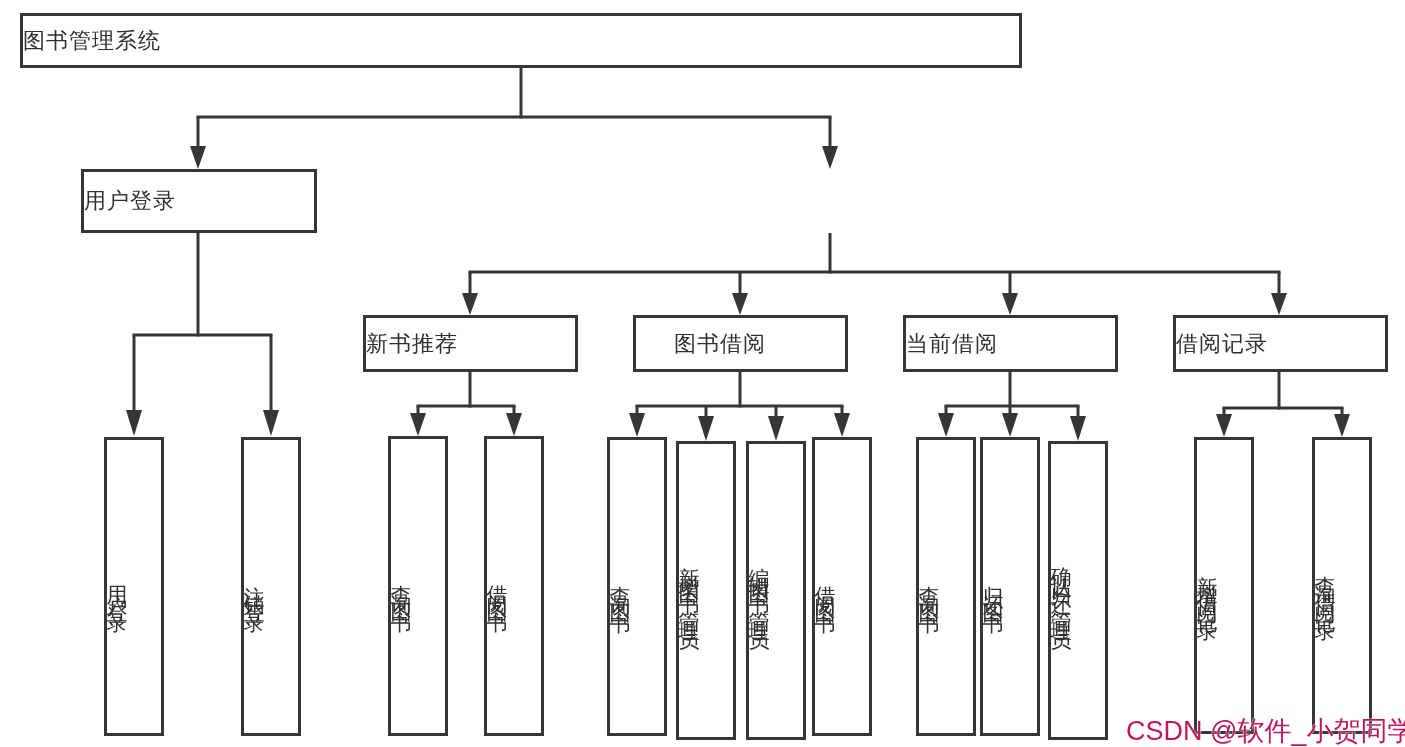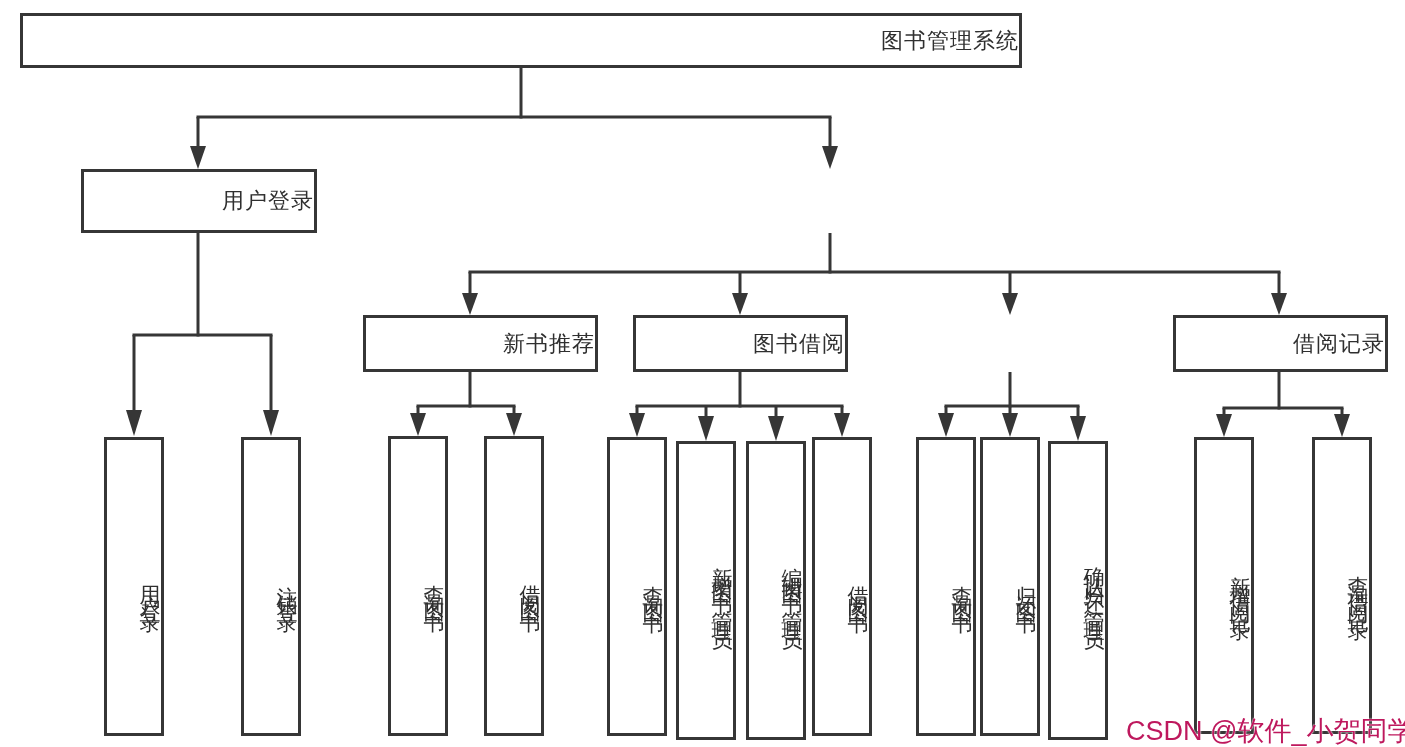--- a/index.html
+++ b/index.html
@@ -1,20 +1,20 @@
 <!DOCTYPE html>
 <html><head>
 <meta charset="utf-8">
 <style>
   html,body{margin:0;padding:0;background:#ffffff;}
   body{width:1405px;height:747px;overflow:hidden;font-family:"Liberation Sans",sans-serif;}
   .stage{position:relative;width:1405px;height:747px;background:#ffffff;}
   svg.connectors{position:absolute;left:0;top:0;z-index:1;}
   .box{position:absolute;background:#ffffff;border:3px solid #363636;box-sizing:border-box;
-       display:flex;align-items:center;justify-content:flex-end;z-index:2;}
+       display:flex;align-items:center;justify-content:flex-start;z-index:2;}
   .hlabel{font-size:22px;color:#2f2f2f;letter-spacing:1px;white-space:nowrap;}
   .leaf .vlabel{writing-mode:vertical-rl;text-orientation:mixed;font-size:21px;
        letter-spacing:9px;color:#2f2f2f;line-height:1;}
   .watermark{position:absolute;left:1126px;top:713px;z-index:6;font-size:27px;
        color:#be185d;text-shadow:0 0 2px #ffffff,0 0 1px #ffffff;white-space:nowrap;}
 </style>
 </head>
 <body>
 
 <div class="stage">
@@ -109,25 +109,28 @@
   </svg>
 
   <div class="box" style="left:20px;top:13px;width:1002px;height:55px;">
     <span class="hlabel">图书管理系统</span>
   </div>
 
   <div class="box" style="left:81px;top:169px;width:236px;height:64px;">
     <span class="hlabel">用户登录</span>
   </div>
 
-  <div class="box" style="left:363px;top:315px;width:235px;height:57px;">
+  <div class="box" style="left:363px;top:315px;width:215px;height:57px;">
     <span class="hlabel">新书推荐</span>
   </div>
   <div class="box" style="left:633px;top:315px;width:215px;height:57px;padding-left:38px;">
     <span class="hlabel">图书借阅</span>
+  </div>
+  <div class="box" style="left:903px;top:315px;width:215px;height:57px;">
+    <span class="hlabel">当前借阅</span>
   </div>
   <div class="box" style="left:1173px;top:315px;width:215px;height:57px;">
     <span class="hlabel">借阅记录</span>
   </div>
 
   <div class="box leaf" style="left:104px;top:437px;width:60px;height:299px;">
     <span class="vlabel">用户登录</span>
   </div>
   <div class="box leaf" style="left:241px;top:437px;width:60px;height:299px;">
     <span class="vlabel">注销登录</span>

